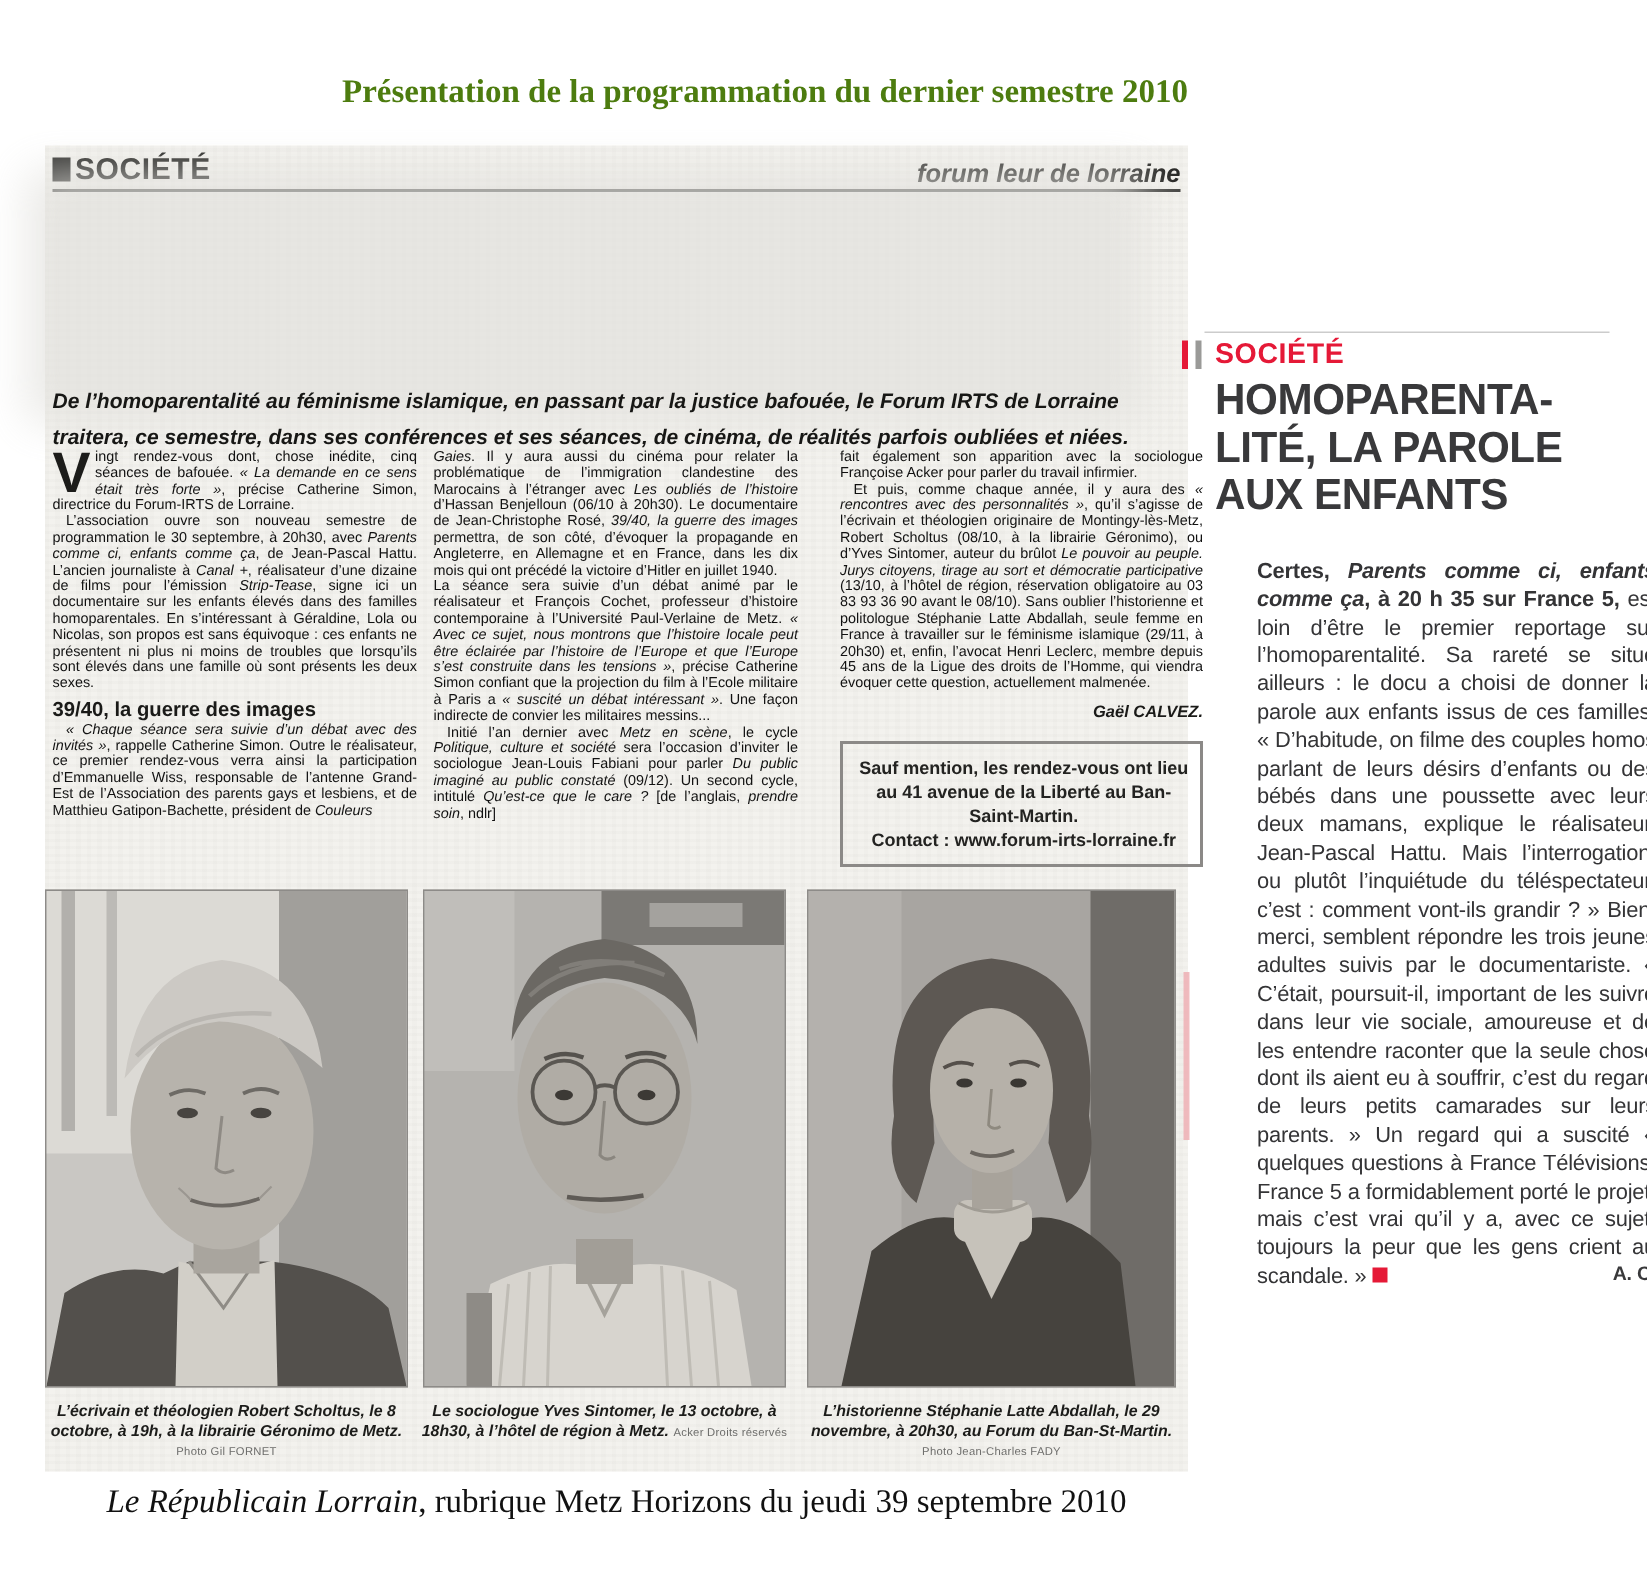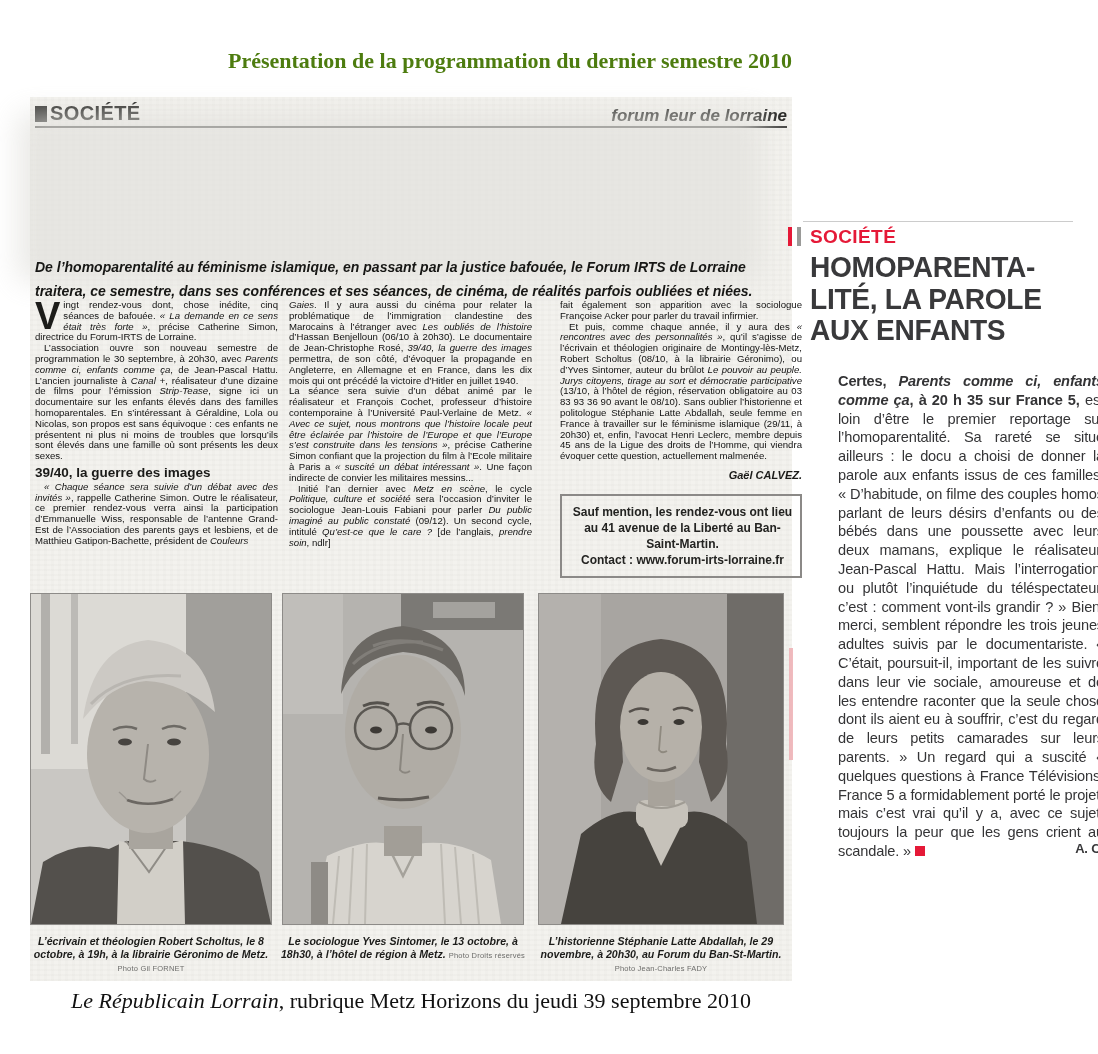--- a/index.html
+++ b/index.html
@@ -178,21 +178,21 @@
       <path d="M100,208 Q122,220 146,208" fill="none" stroke="#a09c94" stroke-width="2"></path>
     </svg>
   </div>
 
   <div class="pcaption pc-1">
     <span>L’écrivain et théologien Robert Scholtus, le 8 octobre, à 19h, à la librairie Géronimo de Metz.</span>
     <span class="credit">Photo Gil FORNET</span>
   </div>
   <div class="pcaption pc-2">
     <span>Le sociologue Yves Sintomer, le 13 octobre, à 18h30, à l’hôtel de région à Metz.</span>
-    <span class="credit">Photo Droits réservés</span>
+    <span class="credit">Acker Droits réservés</span>
   </div>
   <div class="pcaption pc-3">
     <span>L’historienne Stéphanie Latte Abdallah, le 29 novembre, à 20h30, au Forum du Ban-St-Martin.</span>
     <span class="credit">Photo Jean-Charles FADY</span>
   </div>
 </div>
 
 <div class="abs pink-bar"></div>
 
 <div class="abs sidebar">

